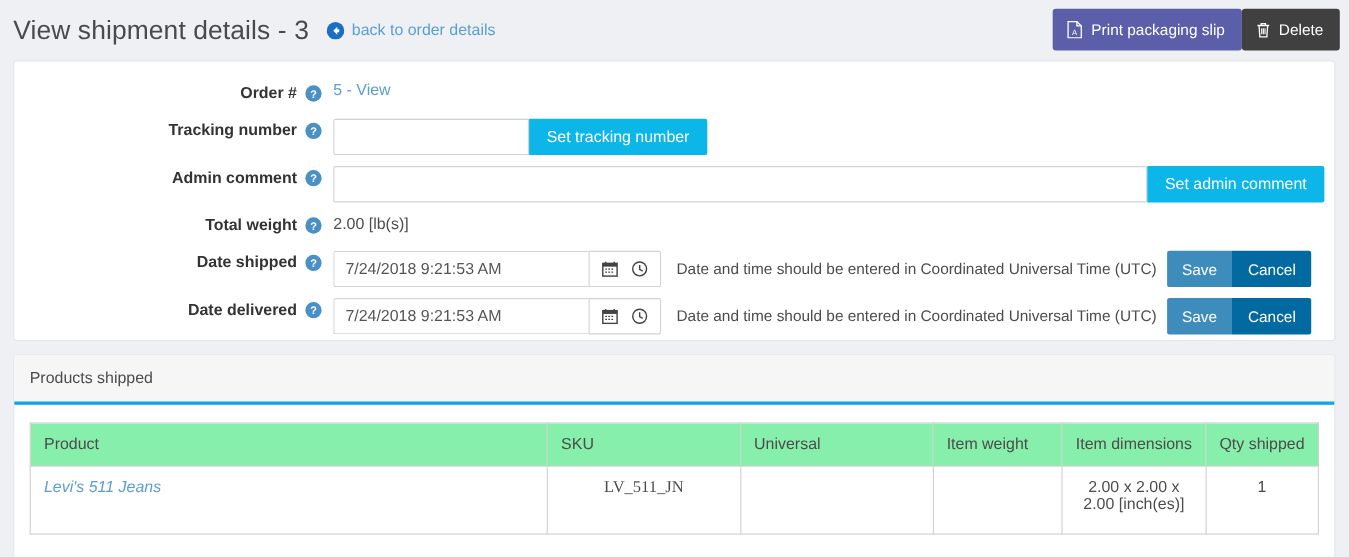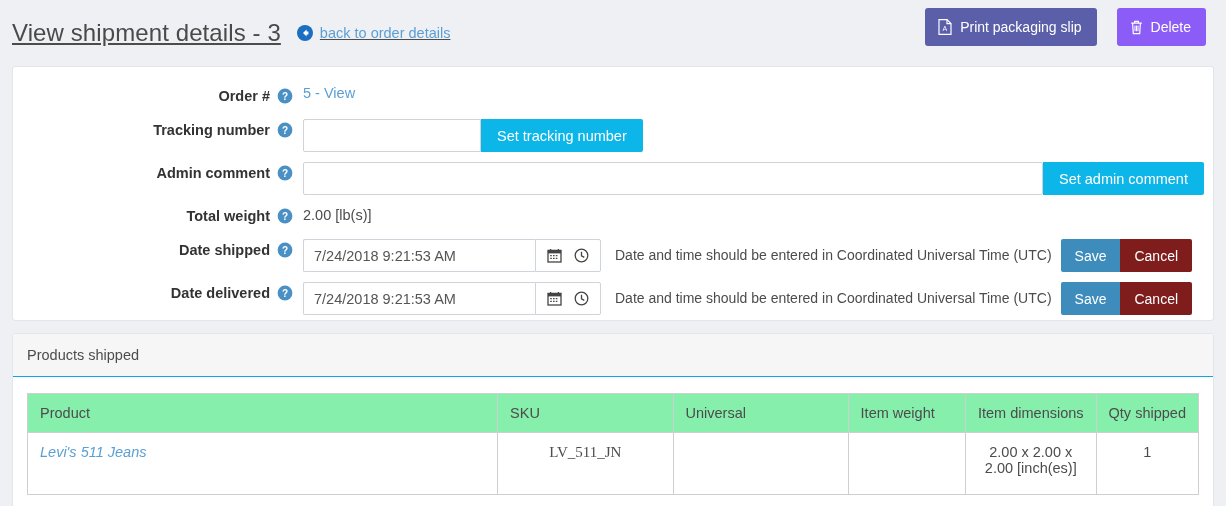--- a/index.html
+++ b/index.html
@@ -7,26 +7,25 @@
     margin: 0; padding: 0;
     width: 1226px; height: 506px;
     background: #eef0f4;
     font-family: "Liberation Sans", sans-serif;
     color: #4c4c4c;
     overflow: hidden;
   }
 
   
   .page-head {
-    height: 66px;
+    height: 55px;
     display: flex;
     align-items: center;
     padding: 0 12px 0 12px;
     position: relative;
-    text-decoration: underline;
   }
   .page-title {
     font-size: 24px;
     font-weight: 400;
     color: #4a4a4a;
     letter-spacing: .1px;
     white-space: nowrap;
   }
   .back-link {
     display: flex;
@@ -35,39 +34,39 @@
     margin-left: 16px;
     color: #5a9fd4;
     font-size: 14.5px;
     text-decoration: none;
     cursor: pointer;
     white-space: nowrap;
   }
   .back-icon { width: 16px; height: 16px; display: block; }
   .head-actions {
     position: absolute;
-    right: 20px; top: 8px;
-    display: flex;
-    gap: 20px;
+    right: 8px; top: 8px;
+    display: flex;
+    gap: 0;
   }
   .btn {
     border: none;
     border-radius: 3px;
     color: #fff;
     font-size: 14px;
     font-family: "Liberation Sans", sans-serif;
     display: inline-flex;
     align-items: center;
     gap: 8px;
     cursor: pointer;
     line-height: 1;
     white-space: nowrap;
   }
   .btn-print { background: #5b5ea8; padding: 11px 15px 11px 13px; }
-  .btn-delete { background: #8b5cf6; padding: 11px 15px 11px 13px; }
+  .btn-delete { background: #404040; padding: 11px 15px 11px 13px; }
   .btn svg { display:block; }
 
   
   .card {
     background: #fff;
     border: 1px solid #e3e5ea;
     border-radius: 3px;
     margin: 0 12px 12px 12px;
   }
   .card-details { padding: 18px 0 16px 0; height: 255px; }
@@ -152,31 +151,31 @@
     white-space: nowrap;
   }
   .sc-group { display: flex; margin-left: 9px; }
   .btn-save {
     background: #3d8cbc; color: #fff; border: none;
     height: 33px; padding: 0 14px; font-size: 14px;
     font-family: "Liberation Sans", sans-serif; cursor: pointer;
     border-radius: 2px 0 0 2px;
   }
   .btn-cancel {
-    background: #7f1d1d; color: #fff; border: none;
+    background: #0369a1; color: #fff; border: none;
     height: 33px; padding: 0 14px; font-size: 14px;
     font-family: "Liberation Sans", sans-serif; cursor: pointer;
     border-radius: 0 2px 2px 0;
   }
 
   
   .card-products { padding: 0; }
   .panel-head {
     background: #f6f6f6;
-    border-bottom: 1px solid #0ea5e9;
+    border-bottom: 3px solid #0ea5e9;
     padding: 13px 14px;
     font-size: 14.5px;
     color: #4c4c4c;
   }
   .panel-body { padding: 16px 14px 28px 14px; }
   table.products {
     width: 100%;
     border-collapse: collapse;
     font-size: 14.5px;
   }

